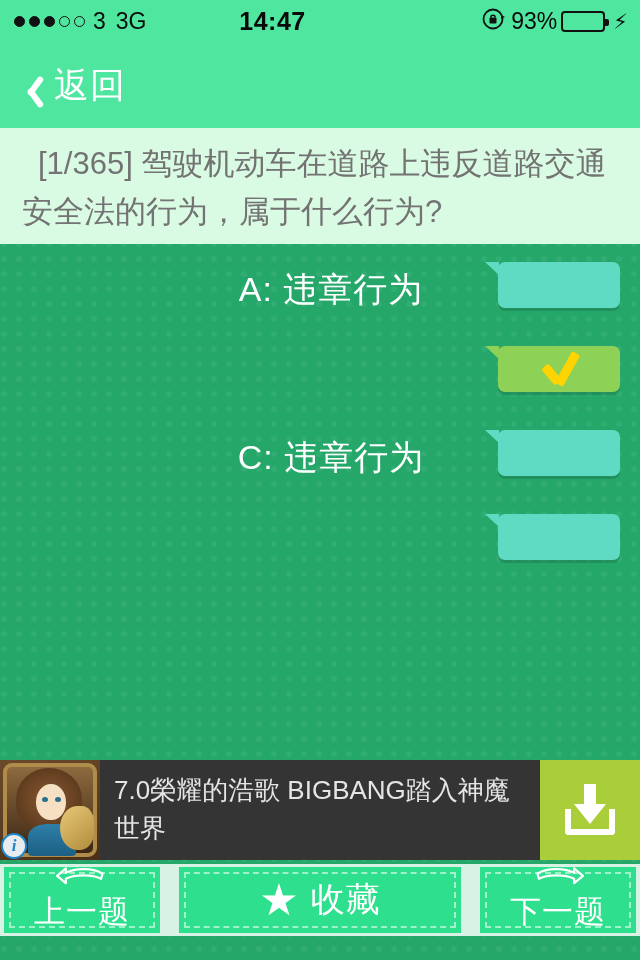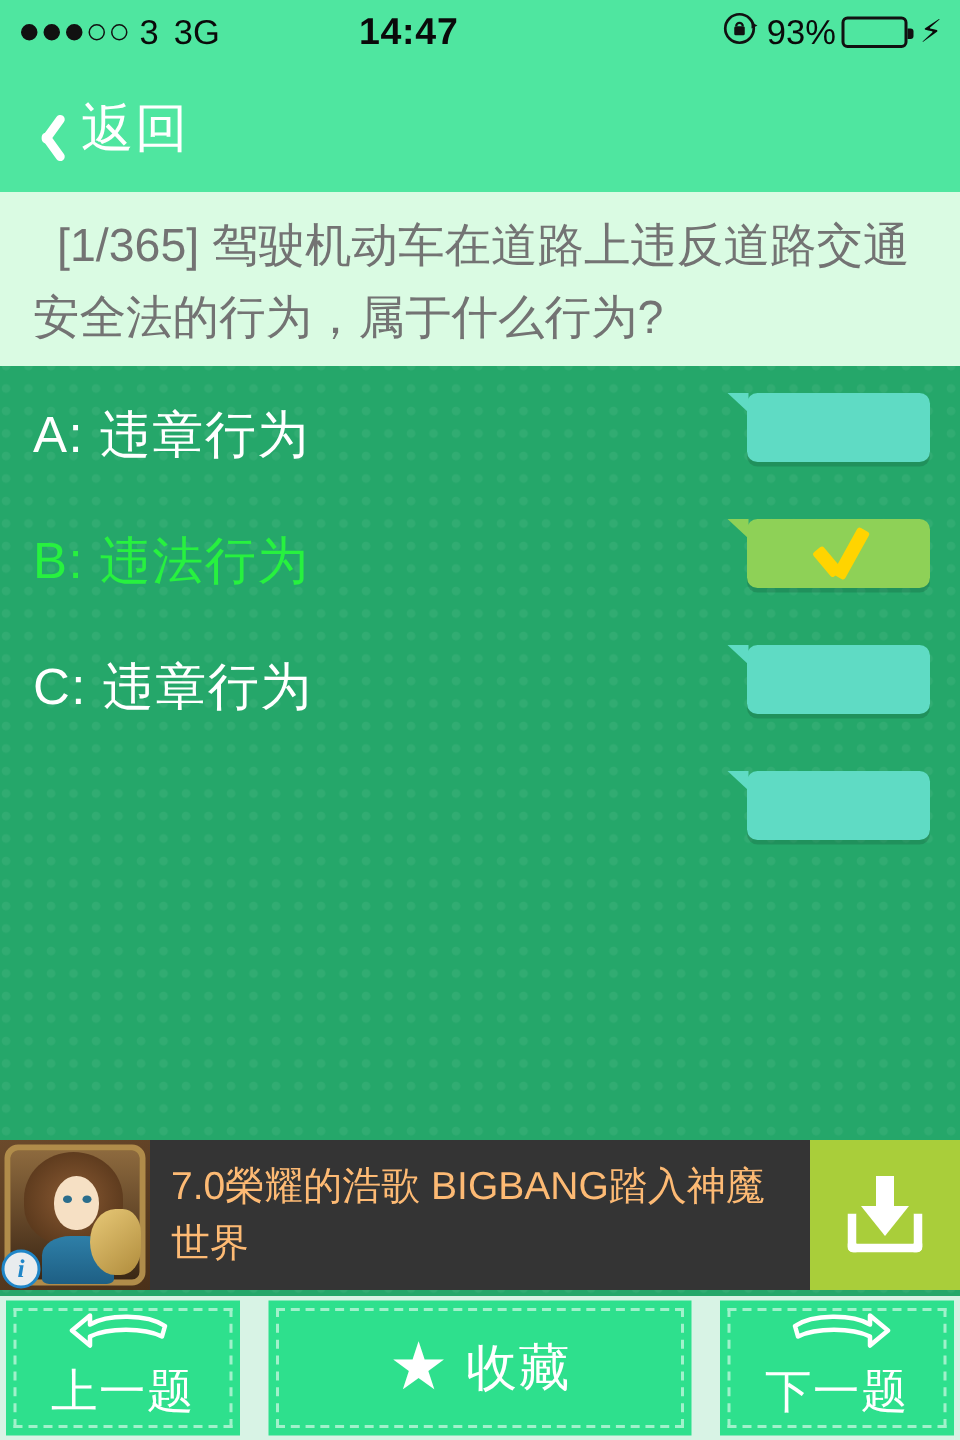--- a/index.html
+++ b/index.html
@@ -154,20 +154,21 @@
     position: absolute;
     left: 0; top: 248px;
     width: 640px;
   }
   .option-row {
     position: relative;
     height: 84px;
     display: flex;
     align-items: center;
     cursor: pointer;
+    justify-content: center;
   }
   .option-label {
     margin-left: 22px;
     font-size: 34px;
     color: #ffffff;
     letter-spacing: 1px;
     white-space: nowrap;
   }
   .option-row.correct .option-label { color: #27f13f; }
 
@@ -296,21 +297,21 @@
     font-weight: bold;
     font-style: italic;
     font-family: "Liberation Serif", serif;
     display: flex;
     align-items: center;
     justify-content: center;
     cursor: pointer;
   }
   #ad-text {
     flex: 1;
-    color: #fdba74;
+    color: #e5e5e5;
     font-size: 26px;
     line-height: 38px;
     padding: 11px 10px 0 14px;
     box-sizing: border-box;
     overflow: hidden;
     cursor: pointer;
   }
   #ad-download {
     width: 100px;
     flex: 0 0 100px;
@@ -346,21 +347,21 @@
     border-top: none;
     box-sizing: border-box;
     border-radius: 0 0 4px 4px;
   }
 
   
   #toolbar {
     position: absolute;
     left: 0; top: 864px;
     width: 640px;
-    height: 96px;
+    height: 72px;
     background: #d8f3e5;
     display: flex;
     gap: 19px;
     padding: 3px 4px;
     box-sizing: border-box;
   }
   .tb-btn {
     background: #2ee08d;
     display: flex;
     flex-direction: column;
@@ -441,21 +442,20 @@
   </div>
 
   <div id="options">
 
     <div class="option-row">
       <span class="option-label">A: 违章行为</span>
       <span class="badge"></span>
     </div>
 
     <div class="option-row correct">
-      <span class="option-label">B: 违法行为</span>
       <span class="badge">
         <span class="check"></span>
       </span>
     </div>
 
     <div class="option-row">
       <span class="option-label">C: 违章行为</span>
       <span class="badge"></span>
     </div>
 

